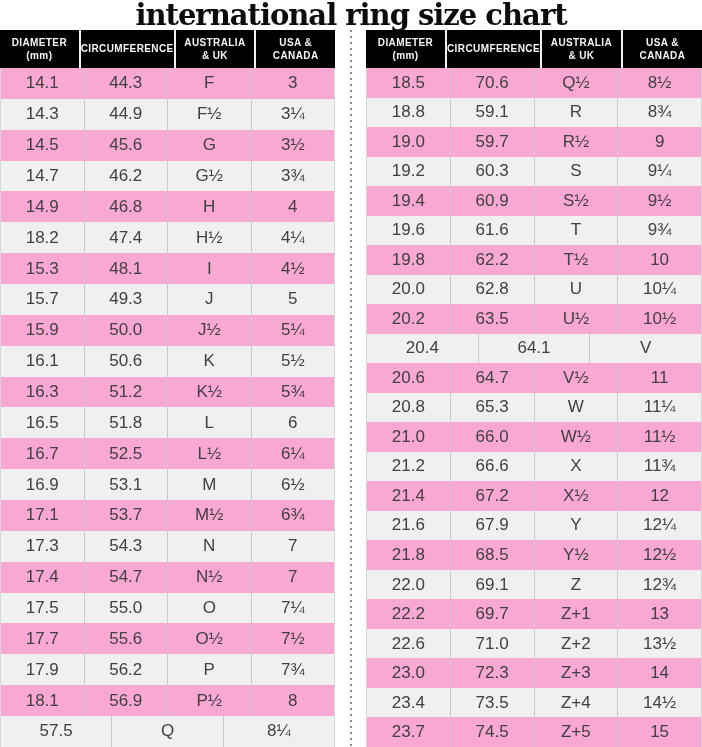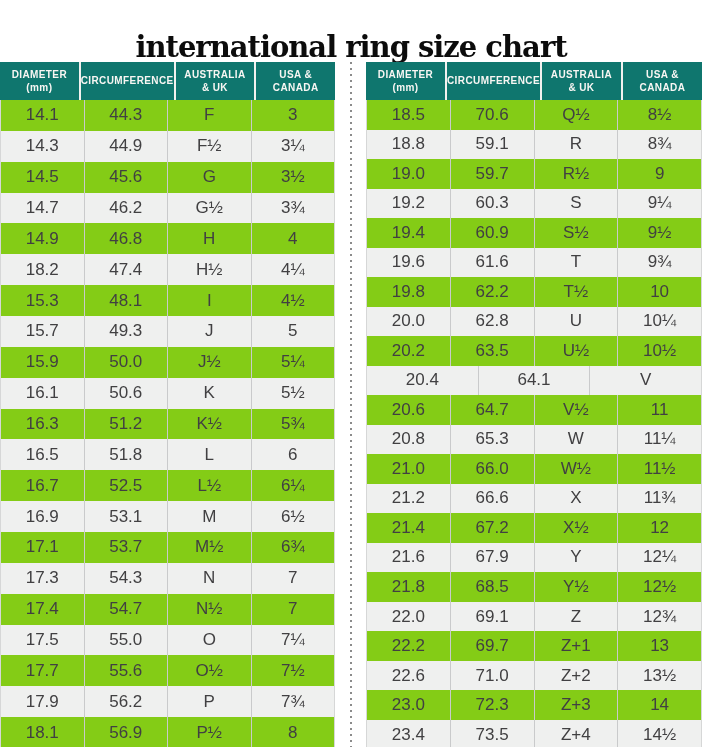--- a/index.html
+++ b/index.html
@@ -14,21 +14,20 @@
   }
   .title {
     height: 30px;
     line-height: 31px;
     text-align: center;
     font-family: "DejaVu Serif", serif;
     font-weight: bold;
     font-size: 29px;
     letter-spacing: -1px;
     color: #0c0c0c;
-    margin-top: 32px;
   }
   .tables {
     display: flex;
     height: 717px;
     align-items: stretch;
   }
   .ring-table { display: flex; flex-direction: column; }
   .ring-table.left  { flex: 0 0 335px; }
   .ring-table.right { flex: 0 0 336px; }
   .gap {
@@ -39,21 +38,21 @@
   .dotted-line {
     width: 2px;
     background-image: repeating-linear-gradient(
       to bottom,
       #8b8b8b 0px, #8b8b8b 2px,
       transparent 2px, transparent 6px);
   }
   .thead {
     display: flex;
     height: 38px;
-    background: #0f766e;
+    background: #000000;
     color: #f8f6f3;
   }
   .th {
     flex: 1 1 0;
     display: flex;
     align-items: center;
     justify-content: center;
     text-align: center;
     font-size: 10px;
     font-weight: bold;
@@ -62,21 +61,21 @@
     line-height: 1.35;
   }
   .th + .th { border-left: 2px solid #f2f1ef; }
   .tbody {
     display: flex;
     flex-direction: column;
     height: 679px;
     border-left: 1px solid #d6d7d7;
     border-right: 1px solid #d6d7d7;
   }
-  .tr { flex: 1 1 0; display: flex; background: #84cc16; }
+  .tr { flex: 1 1 0; display: flex; background: #f9a8d4; }
   .tr:nth-child(even) { background: #eff0ef; }
   .td {
     flex: 1 1 0;
     display: flex;
     align-items: center;
     justify-content: center;
     font-size: 17px;
     color: #414042;
   }
   .td + .td { border-left: 1px solid #c9cacb; }

